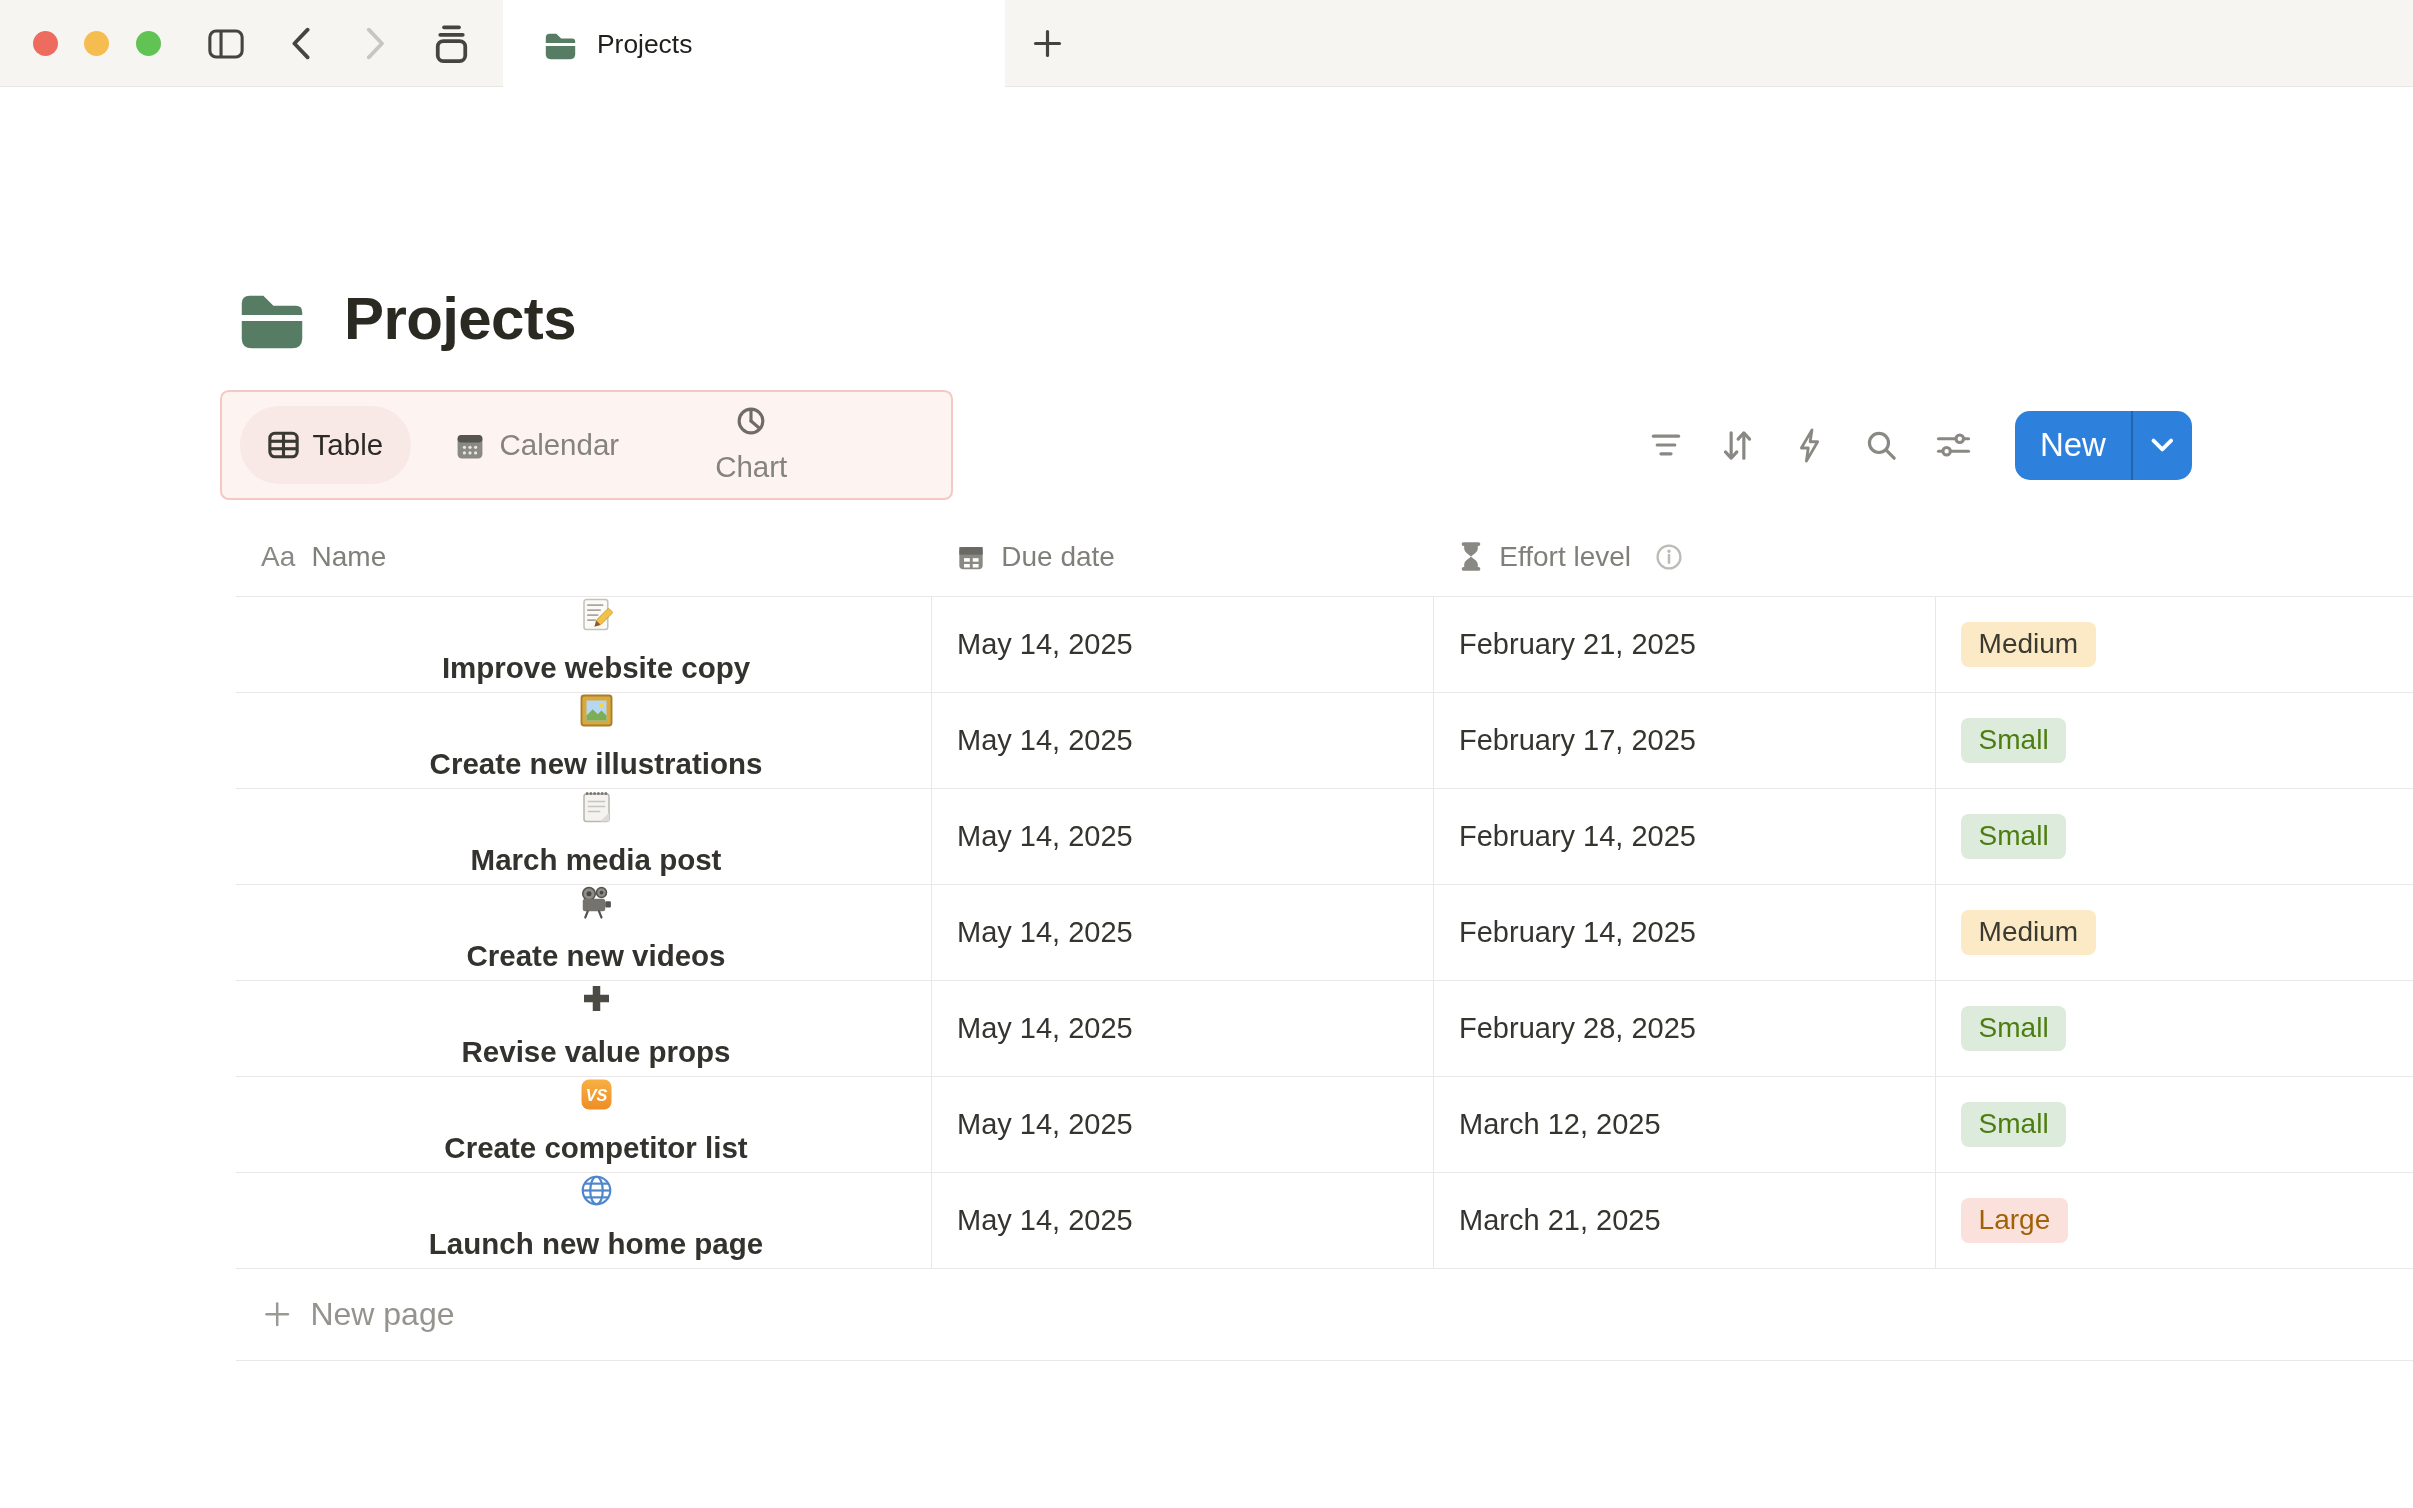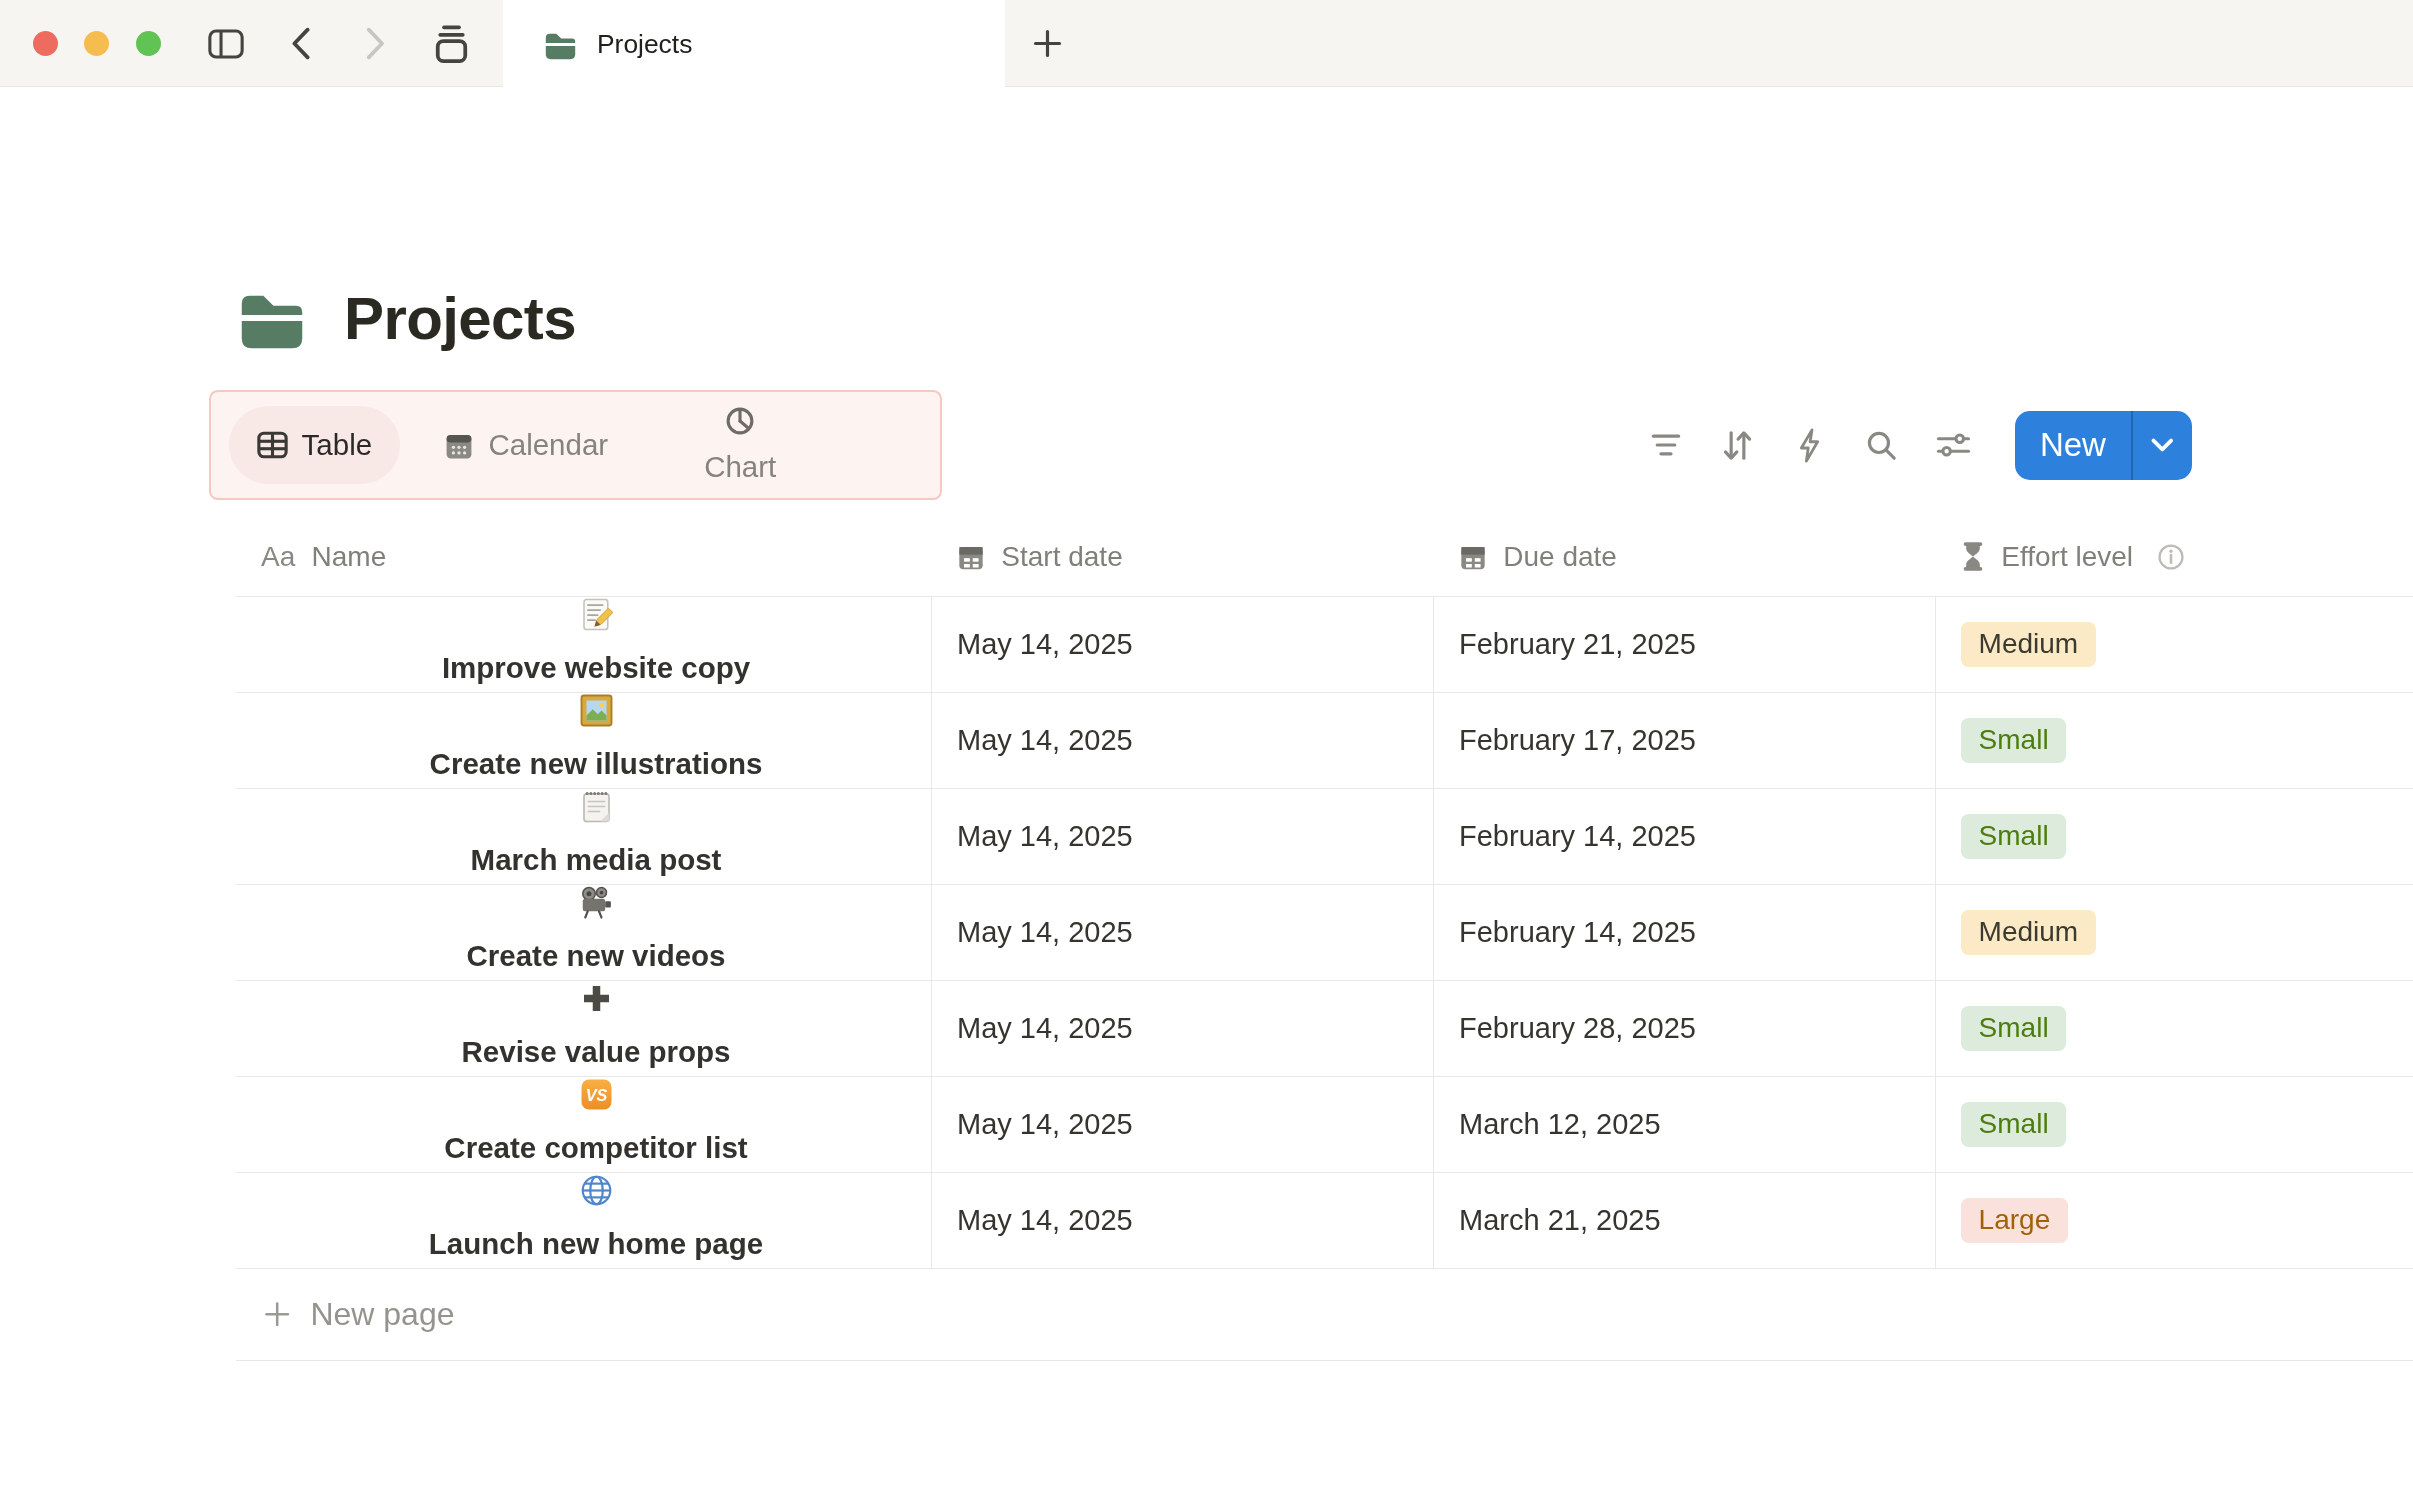--- a/index.html
+++ b/index.html
@@ -18,21 +18,21 @@
          display:flex; align-items:center; padding-left:40px; gap:19px; }
   .tab-title { font-size:26.4px; font-weight:500; color:#21201c; }
   .newtabbtn { position:absolute; left:1019px; top:15px; width:57px; height:57px;
                display:flex; align-items:center; justify-content:center; border-radius:7.5px; }
 
   
   .titleblock { position:absolute; left:236px; top:282px; display:flex; align-items:center; gap:36px; }
   .page-title { font-size:60px; font-weight:700; letter-spacing:-0.6px; color:#2a2922; }
 
   
-  .viewbar { position:absolute; left:209px; top:390px; width:733px; height:110px;
+  .viewbar { position:absolute; left:220px; top:390px; width:733px; height:110px;
              background:#fdf3f1; border:2.5px solid #f6c8c3; border-radius:8.8px;
              display:flex; align-items:center; padding-left:17.6px; }
   .viewtab { display:flex; align-items:center; gap:14px; height:78px; padding:0 28px;
              border-radius:39px; font-size:29.5px; color:#85837e; }
   .viewtab.active { background:#f8e8e6; color:#2b2a26; font-weight:500; }
   .viewtab + .viewtab { margin-left:25px; }
 
   
   .toolbar { position:absolute; left:1642px; top:390px; height:110px; display:flex; align-items:center; }
   .toolbtn { width:47px; height:47px; margin-right:25px; display:flex; align-items:center; justify-content:center; border-radius:6.3px; }
@@ -215,31 +215,20 @@
       </div>
       <div class="th">
         <svg width="28" height="30" viewBox="0 0 48 50">
           <rect x="4" y="8" width="40" height="38" rx="7" fill="#8b8984"></rect>
           <rect x="4" y="8" width="40" height="13" fill="#6b6964"></rect>
           <rect x="12" y="27" width="10" height="6" fill="#ffffff"></rect>
             <rect x="27" y="27" width="10" height="6" fill="#ffffff"></rect>
           <rect x="12" y="37" width="10" height="6" fill="#ffffff"></rect>
             <rect x="27" y="37" width="10" height="6" fill="#ffffff"></rect>
         </svg>
-        <span>Start date</span>
-      </div>
-      <div class="th">
-        <svg width="28" height="30" viewBox="0 0 48 50">
-          <rect x="4" y="8" width="40" height="38" rx="7" fill="#8b8984"></rect>
-          <rect x="4" y="8" width="40" height="13" fill="#6b6964"></rect>
-          <rect x="12" y="27" width="10" height="6" fill="#ffffff"></rect>
-            <rect x="27" y="27" width="10" height="6" fill="#ffffff"></rect>
-          <rect x="12" y="37" width="10" height="6" fill="#ffffff"></rect>
-            <rect x="27" y="37" width="10" height="6" fill="#ffffff"></rect>
-        </svg>
         <span>Due date</span>
       </div>
       <div class="th">
         <svg width="24" height="31" viewBox="0 0 38 50">
           <rect x="4" y="2" width="30" height="6" rx="3" fill="#8a8883"></rect>
           <rect x="4" y="42" width="30" height="6" rx="3" fill="#8a8883"></rect>
           <path d="M8 8 H30 V12 C30 18 23 21 19 25 C23 29 30 32 30 38 V42 H8 V38 C8 32 15 29 19 25 C15 21 8 18 8 12 Z" fill="#8a8883"></path>
         </svg>
         <span>Effort level</span>
         <svg width="28" height="28" viewBox="0 0 44 44" style="margin-left:7.5px">

